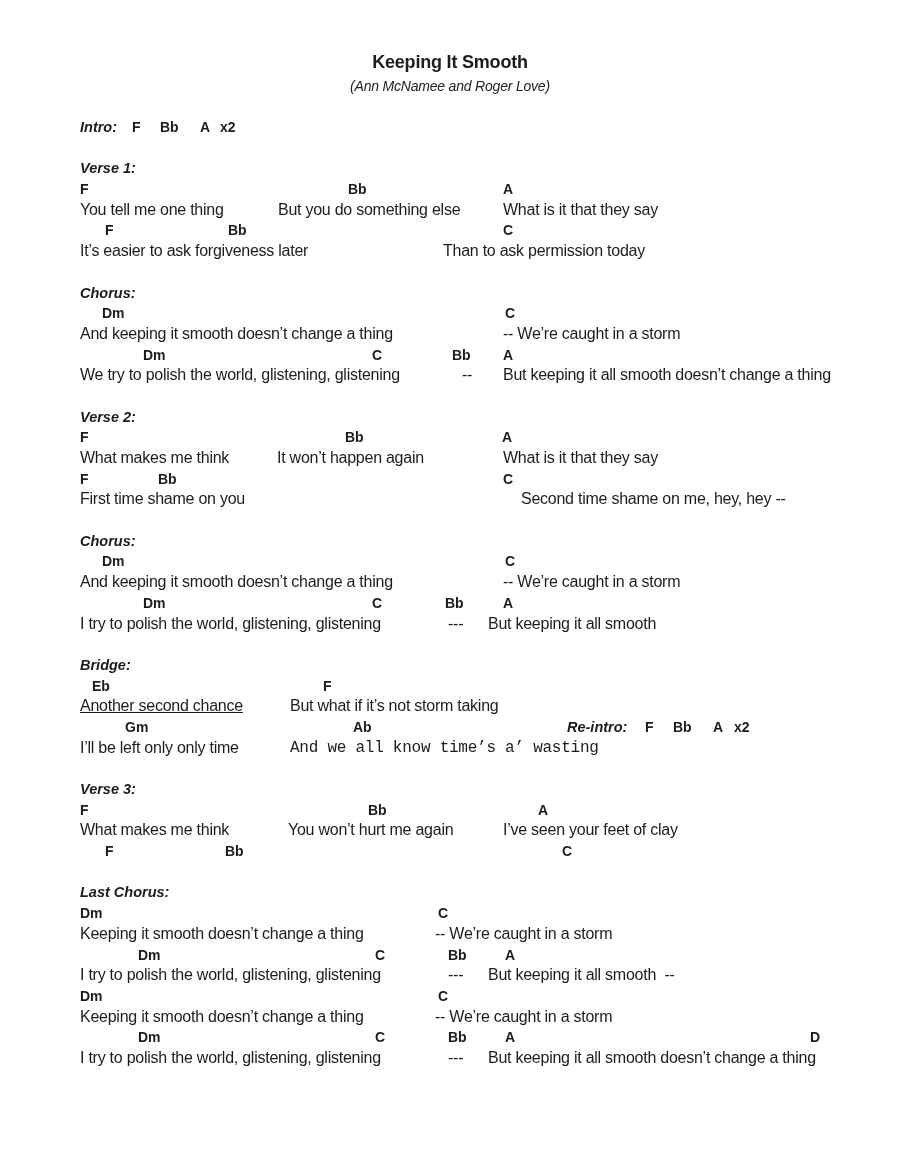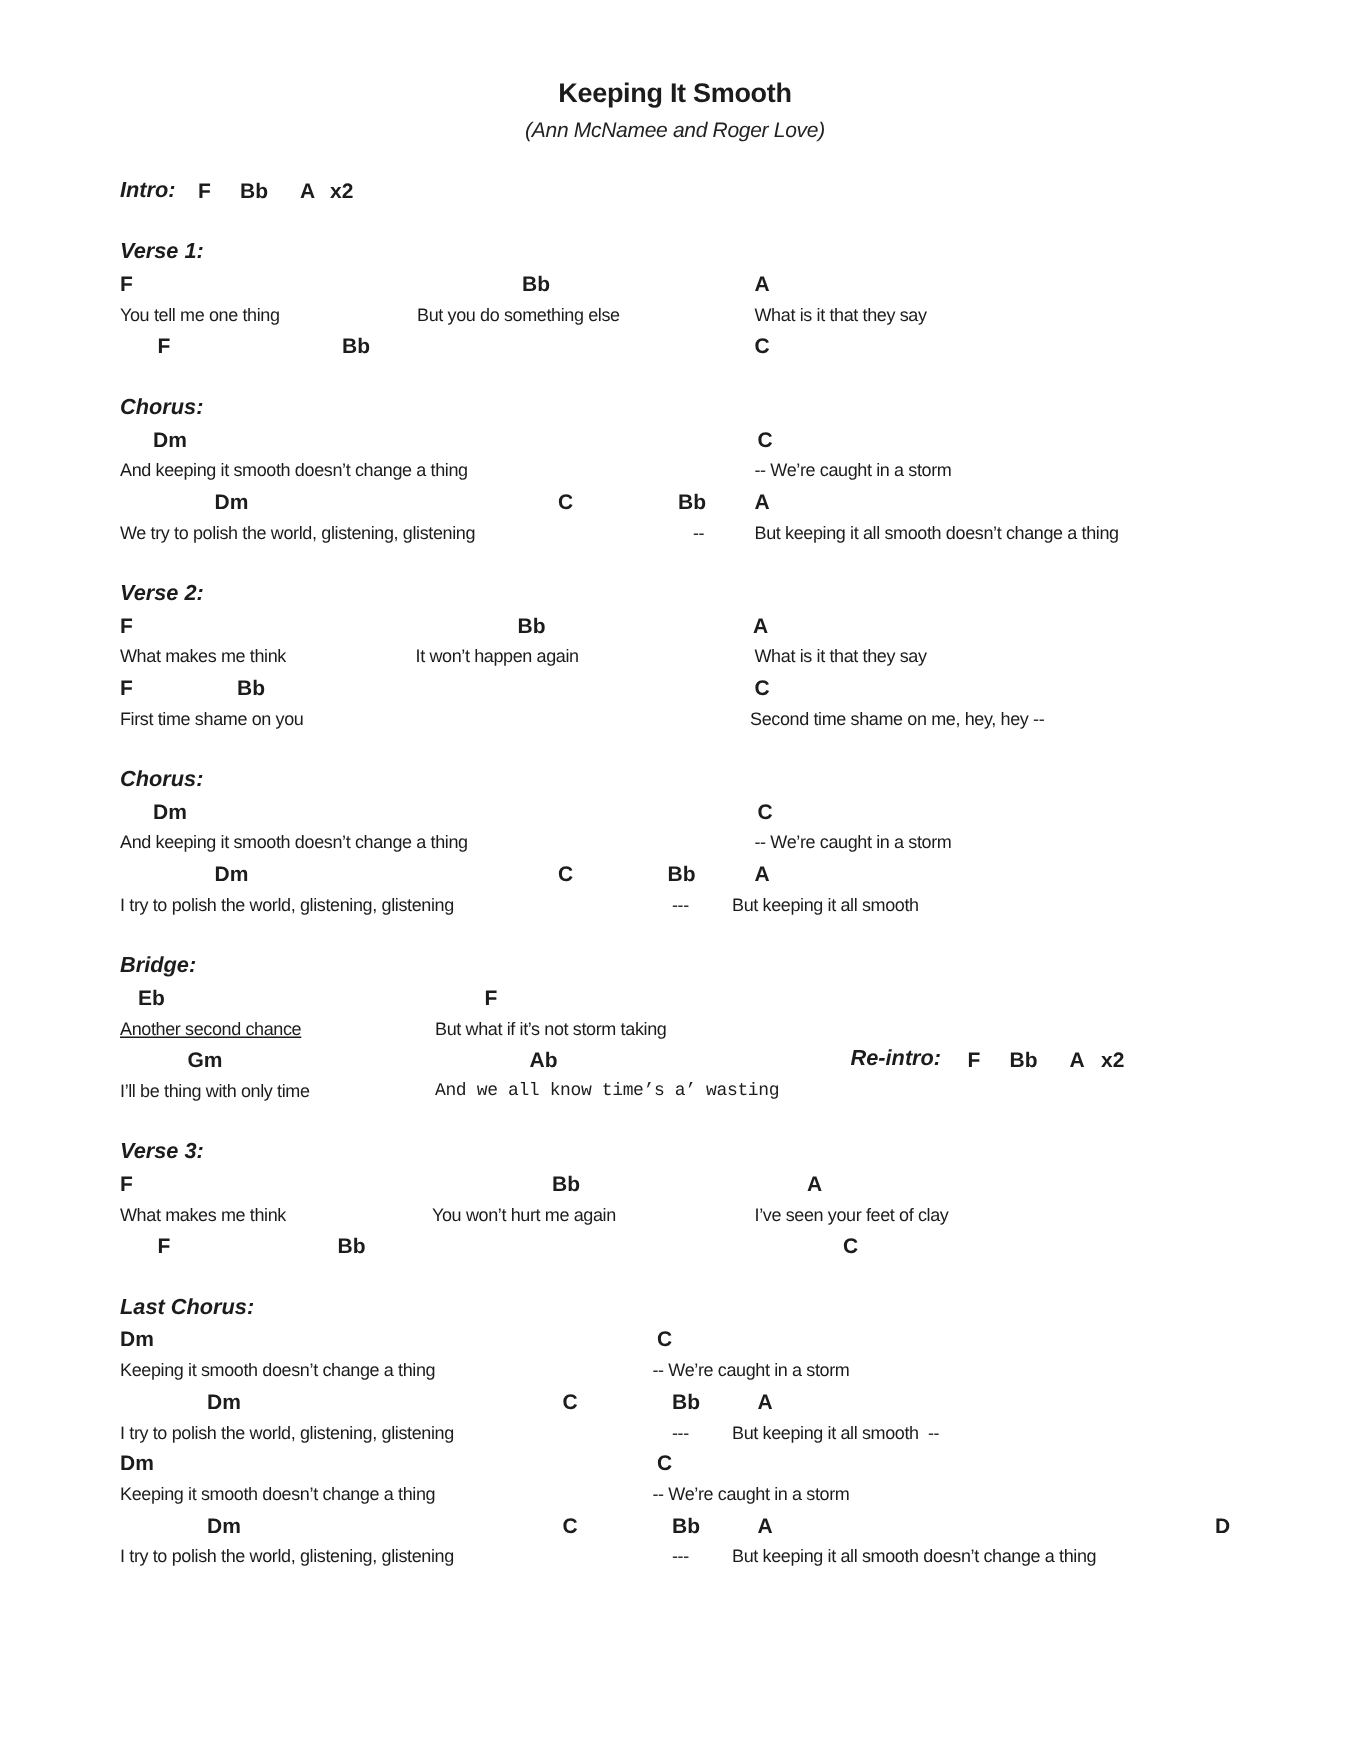--- a/index.html
+++ b/index.html
@@ -43,21 +43,21 @@
   .label {
     font-weight: bold;
     font-style: italic;
     font-size: 14.5px;
   }
   .chord {
     font-weight: bold;
     font-size: 14px;
   }
   .lyric {
-    font-size: 12px;
+    font-size: 16px;
     letter-spacing: -0.25px;
   }
 </style>
 </head>
 <body>
 
 <div class="header">
   <div class="title">Keeping It Smooth</div>
   <div class="subtitle">(Ann McNamee and Roger Love)</div>
 </div>
@@ -84,20 +84,24 @@
       <div class="line">
         <span class="seg lyric" style="left: 80px;">You tell me one thing</span>
         <span class="seg lyric" style="left: 278px;">But you do something else</span>
         <span class="seg lyric" style="left: 503px;">What is it that they say</span>
       </div>
       <div class="line">
         <span class="seg chord" style="left: 105px;">F</span>
         <span class="seg chord" style="left: 228px;">Bb</span>
         <span class="seg chord" style="left: 503px;">C</span>
       </div>
+      <div class="line">
+        <span class="seg lyric" style="left: 80px;">It’s easier to ask forgiveness later</span>
+        <span class="seg lyric" style="left: 443px;">Than to ask permission today</span>
+      </div>
     </div>
     <div class="section">
       <div class="line">
         <span class="seg label" style="left: 80px;">Chorus:</span>
       </div>
       <div class="line">
         <span class="seg chord" style="left: 102px;">Dm</span>
         <span class="seg chord" style="left: 505px;">C</span>
       </div>
       <div class="line">
@@ -130,21 +134,21 @@
         <span class="seg lyric" style="left: 277px;">It won’t happen again</span>
         <span class="seg lyric" style="left: 503px;">What is it that they say</span>
       </div>
       <div class="line">
         <span class="seg chord" style="left: 80px;">F</span>
         <span class="seg chord" style="left: 158px;">Bb</span>
         <span class="seg chord" style="left: 503px;">C</span>
       </div>
       <div class="line">
         <span class="seg lyric" style="left: 80px;">First time shame on you</span>
-        <span class="seg lyric" style="left: 500px;">Second time shame on me, hey, hey --</span>
+        <span class="seg lyric" style="left: 521px;">Second time shame on me, hey, hey --</span>
       </div>
     </div>
     <div class="section">
       <div class="line">
         <span class="seg label" style="left: 80px;">Chorus:</span>
       </div>
       <div class="line">
         <span class="seg chord" style="left: 102px;">Dm</span>
         <span class="seg chord" style="left: 505px;">C</span>
       </div>
@@ -179,21 +183,21 @@
       <div class="line">
         <span class="seg chord" style="left: 125px;">Gm</span>
         <span class="seg chord" style="left: 353px;">Ab</span>
         <span class="seg label" style="left: 567px;">Re-intro:</span>
         <span class="seg chord" style="left: 645px;">F</span>
         <span class="seg chord" style="left: 673px;">Bb</span>
         <span class="seg chord" style="left: 713px;">A</span>
         <span class="seg chord" style="left: 734px;">x2</span>
       </div>
       <div class="line">
-        <span class="seg lyric" style="left: 80px;">I’ll be thing with only time</span>
+        <span class="seg lyric" style="left: 80px;">I’ll be left only only time</span>
         <span class="seg lyric" style="left: 290px; font-family: Liberation Mono, monospace;">And we all know time’s a’ wasting</span>
       </div>
     </div>
     <div class="section">
       <div class="line">
         <span class="seg label" style="left: 80px;">Verse 3:</span>
       </div>
       <div class="line">
         <span class="seg chord" style="left: 80px;">F</span>
         <span class="seg chord" style="left: 368px;">Bb</span>

